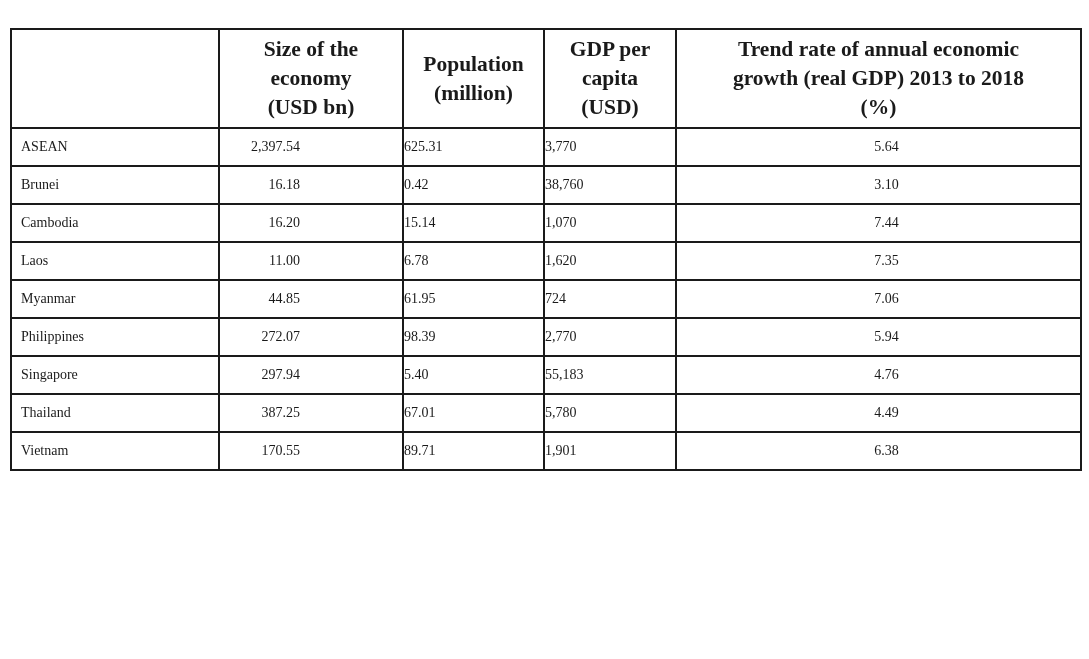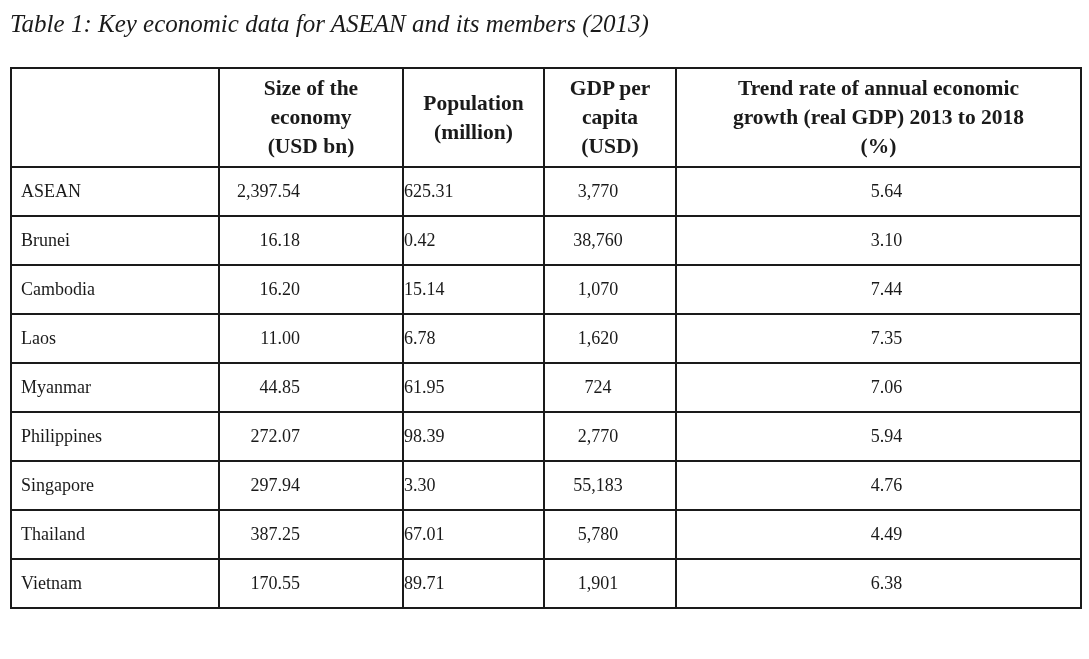--- a/index.html
+++ b/index.html
@@ -33,43 +33,42 @@
   }
   .data-table thead th {
     height: 99px;
     font-weight: bold;
     font-size: 21.5px;
     line-height: 29px;
     text-align: center;
     white-space: pre-line;
   }
   .data-table tbody td {
-    height: 49px;
-    font-size: 18px;
+    height: 38px;
+    font-size: 14px;
   }
   .data-table td.c0 { text-align: left;  padding-left: 9px; }
   .data-table td.c1 { text-align: right; padding-right: 102px; }
   .data-table td.c2 { padding-right: 58px; }
-  .data-table td.c3 { text-align: center; padding-right: 24px; }
+  .data-table td.c3 { text-align: left; padding-right: 24px; }
   .data-table td.c4 { text-align: center; padding-left: 16px; }
   .source-note {
     font-style: italic;
     font-size: 23.5px;
     line-height: 30px;
     margin: 15px 0 0 6px;
     word-spacing: 2.5px;
     white-space: nowrap;
   }
 </style>
 </head>
 <body>
 
 <div class="page">
 
-  <div class="table-caption">Table 1: Key economic data for ASEAN and its members (2013)</div>
 
   <table class="data-table">
     <colgroup>
       <col style="width:208px">
       <col style="width:184px">
       <col style="width:141px">
       <col style="width:132px">
       <col style="width:405px">
     </colgroup>
     <thead>
@@ -127,21 +126,21 @@
         <tr>
           <td class="c0">Philippines</td>
           <td class="c1">272.07</td>
           <td class="c2">98.39</td>
           <td class="c3">2,770</td>
           <td class="c4">5.94</td>
         </tr>
         <tr>
           <td class="c0">Singapore</td>
           <td class="c1">297.94</td>
-          <td class="c2">3.30</td>
+          <td class="c2">5.40</td>
           <td class="c3">55,183</td>
           <td class="c4">4.76</td>
         </tr>
         <tr>
           <td class="c0">Thailand</td>
           <td class="c1">387.25</td>
           <td class="c2">67.01</td>
           <td class="c3">5,780</td>
           <td class="c4">4.49</td>
         </tr>

